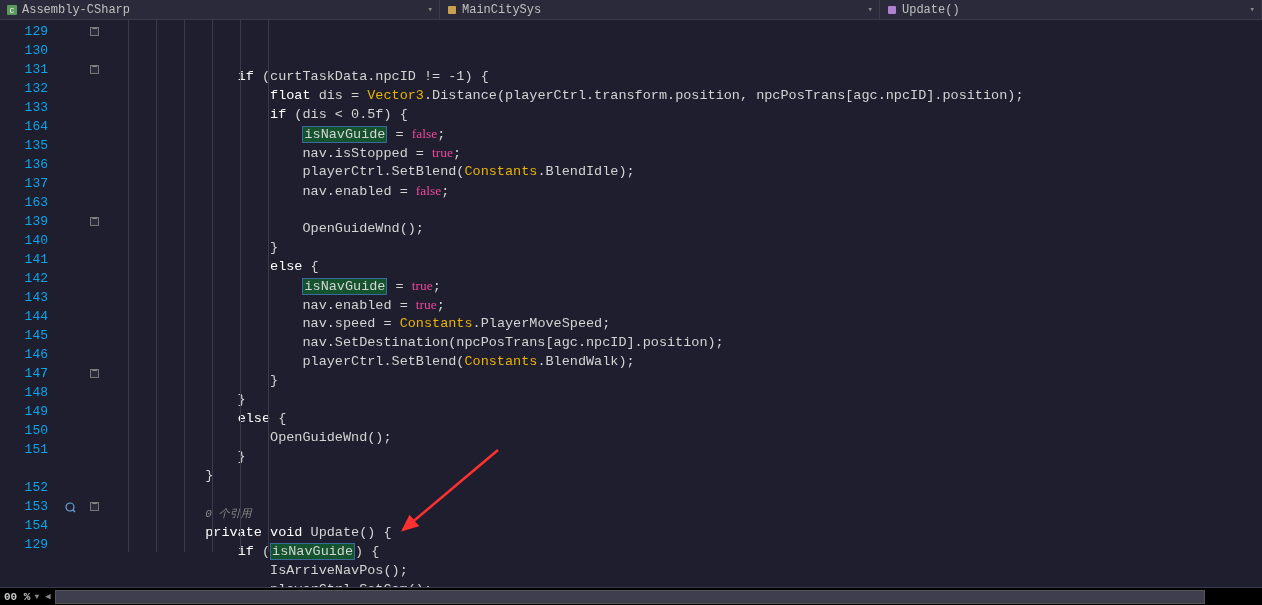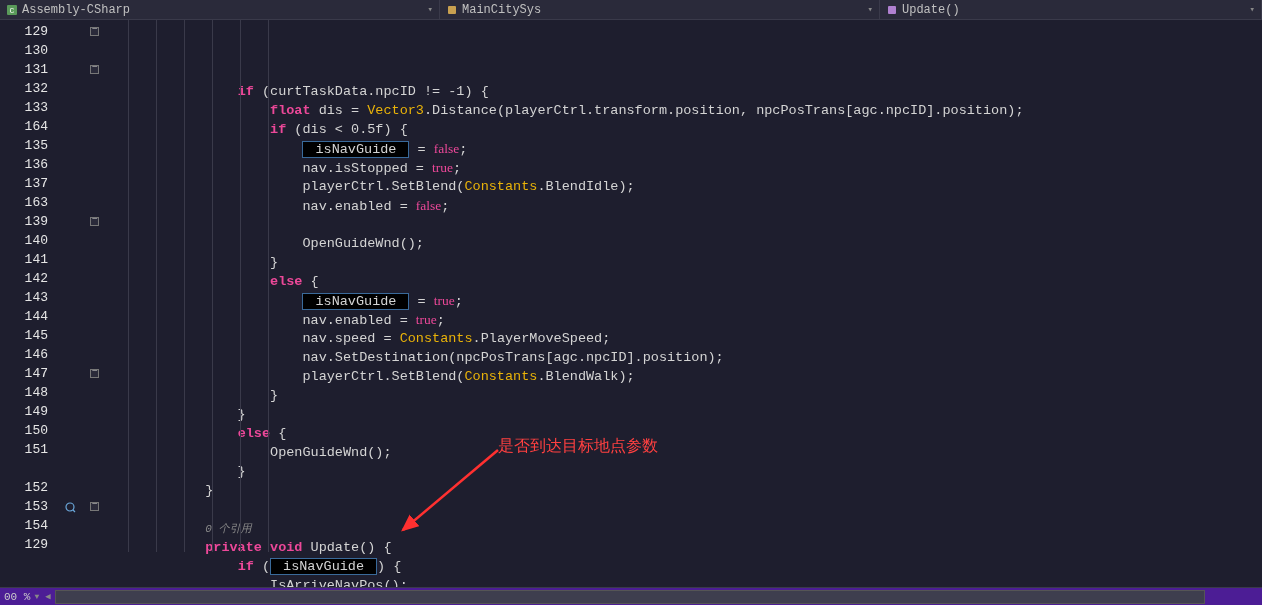--- a/index.html
+++ b/index.html
@@ -31,21 +31,21 @@
   .nav-item.w2 { width: 440px; }
   .nav-item.w3 { flex: 1; }
   .nav-icon { width: 12px; height: 12px; display: inline-flex; align-items: center; justify-content: center; }
   .nav-dropdown { margin-left: auto; color: #888; font-size: 9px; }
   .editor-wrap { display: flex; height: 565px; }
   .gutter {
     width: 60px;
     background: #1e1e2e;
     text-align: right;
     font-size: 13px;
-    color: #e5e5e5;
+    color: #0ea5e9;
     padding-top: 2px;
   }
   .gutter-line { height: 19px; line-height: 19px; padding-right: 12px; }
   .fold-gutter {
     width: 28px;
     background: #1e1e2e;
     padding-top: 2px;
     position: relative;
   }
   .fold-line { height: 19px; display: flex; align-items: center; justify-content: center; }
@@ -70,24 +70,24 @@
   .icon-line { height: 19px; display:flex; align-items:center; justify-content:center; }
   .code-area {
     flex: 1;
     background: #1e1e2e;
     font-size: 13.5px;
     padding-top: 2px;
     position: relative;
     white-space: pre;
   }
   .code-line { height: 19px; line-height: 19px; }
-  .kw { color: #ec4899; font-weight: bold; }
+  .kw { color: #ffffff; }
   .type { color: #eab308; }
   .lit { color: #ec4899; font-family: Liberation Serif, serif; }
-  .hl { background: #000000; border: 1px solid #3a6a9a; padding: 0 12px; }
+  .hl { background: #14532d; border: 1px solid #3a6a9a; padding: 0 1px; }
   .ref { color: #888; font-size: 11px; font-style: italic; }
   .annotation {
     position: absolute;
     color: #ff4040;
     font-size: 16px;
     font-family: "Microsoft YaHei", sans-serif;
     top: 416px;
     left: 390px;
     z-index: 10;
   }
@@ -104,26 +104,27 @@
     color: #aaa;
     font-size: 13px;
     opacity: 0.6;
     font-family: sans-serif;
   }
   .bottom-bar {
     position: absolute;
     bottom: 0; left: 0;
     height: 18px;
     width: 100%;
-    background: #4c1d95;
+    background: #000000;
     display: flex;
     align-items: center;
     font-size: 11px;
     color: #ccc;
     border-top: 1px solid #3a3a4a;
+    font-weight: bold;
   }
   .zoom { padding: 0 4px; }
   .zoom-arrow { color: #888; font-size: 8px; padding-right: 6px; }
   .hscroll {
     height: 14px;
     width: 1150px;
     background: #3e3e4e;
     border: 1px solid #555;
     margin-left: 4px;
   }
@@ -269,21 +270,20 @@
       <div class="fold-line"></div>
       <div class="fold-line"></div>
       <div class="fold-line"></div>
       <div class="fold-line">
         <div class="fold-box"></div>
       </div>
       <div class="fold-line"></div>
       <div class="fold-line"></div>
     </div>
   <div class="code-area" id="codeArea"><div class="guide-col" style="left: 160px; top: 0px; height: 532px;"></div><div class="guide-col" style="left: 132px; top: 0px; height: 532px;"></div><div class="guide-col" style="left: 104px; top: 0px; height: 532px;"></div><div class="guide-col" style="left: 76px; top: 0px; height: 532px;"></div><div class="guide-col" style="left: 48px; top: 0px; height: 532px;"></div><div class="guide-col" style="left: 20px; top: 0px; height: 532px;"></div>
-    <div class="annotation">是否到达目标地点参数</div>
     <svg class="arrow-svg" width="120" height="120">
       <defs>
         <marker id="ah" markerWidth="8" markerHeight="8" refX="6" refY="3" orient="auto">
           <polygon points="0 0, 7 3, 0 6" fill="#ff3030"></polygon>
         </marker>
       </defs>
       <line x1="105" y1="15" x2="10" y2="95" stroke="#ff3030" stroke-width="2.5" marker-end="url(#ah)"></line>
     </svg>
   <div class="code-line">                <span class="kw">if</span> (curtTaskData.npcID != -1) {</div><div class="code-line">                    <span class="kw">float</span> dis = <span class="type">Vector3</span>.Distance(playerCtrl.transform.position, npcPosTrans[agc.npcID].position);</div><div class="code-line">                    <span class="kw">if</span> (dis &lt; 0.5f) {</div><div class="code-line">                        <span class="hl">isNavGuide</span> = <span class="lit">false</span>;</div><div class="code-line">                        nav.isStopped = <span class="lit">true</span>;</div><div class="code-line">                        playerCtrl.SetBlend(<span class="type">Constants</span>.BlendIdle);</div><div class="code-line">                        nav.enabled = <span class="lit">false</span>;</div><div class="code-line">                        </div><div class="code-line">                        OpenGuideWnd();</div><div class="code-line">                    }</div><div class="code-line">                    <span class="kw">else</span> {</div><div class="code-line">                        <span class="hl">isNavGuide</span> = <span class="lit">true</span>;</div><div class="code-line">                        nav.enabled = <span class="lit">true</span>;</div><div class="code-line">                        nav.speed = <span class="type">Constants</span>.PlayerMoveSpeed;</div><div class="code-line">                        nav.SetDestination(npcPosTrans[agc.npcID].position);</div><div class="code-line">                        playerCtrl.SetBlend(<span class="type">Constants</span>.BlendWalk);</div><div class="code-line">                    }</div><div class="code-line">                }</div><div class="code-line">                <span class="kw">else</span> {</div><div class="code-line">                    OpenGuideWnd();</div><div class="code-line">                }</div><div class="code-line">            }</div><div class="code-line"></div><div class="code-line">            <span class="ref">0 个引用</span></div><div class="code-line">            <span class="kw">private</span> <span class="kw">void</span> Update() {</div><div class="code-line">                <span class="kw">if</span> (<span class="hl">isNavGuide</span>) {</div><div class="code-line">                    IsArriveNavPos();</div><div class="code-line">                    playerCtrl.SetCam();</div></div>
 </div>

